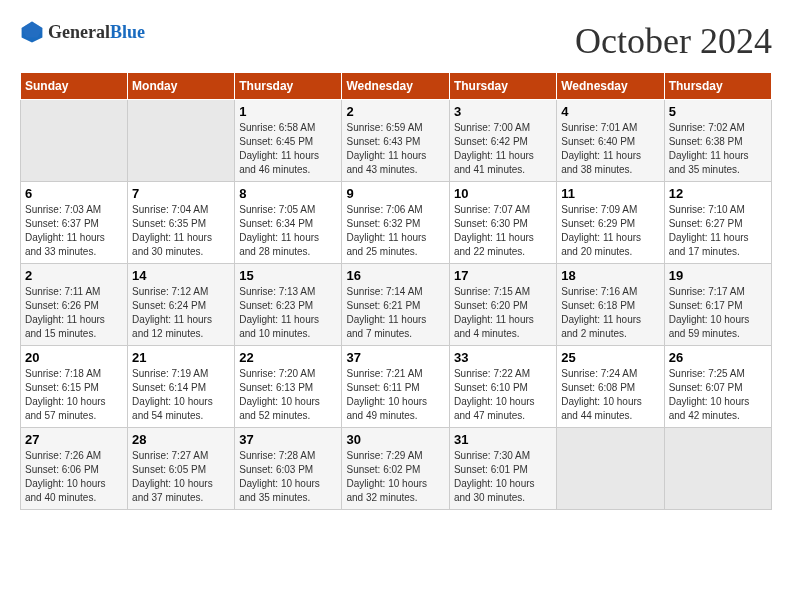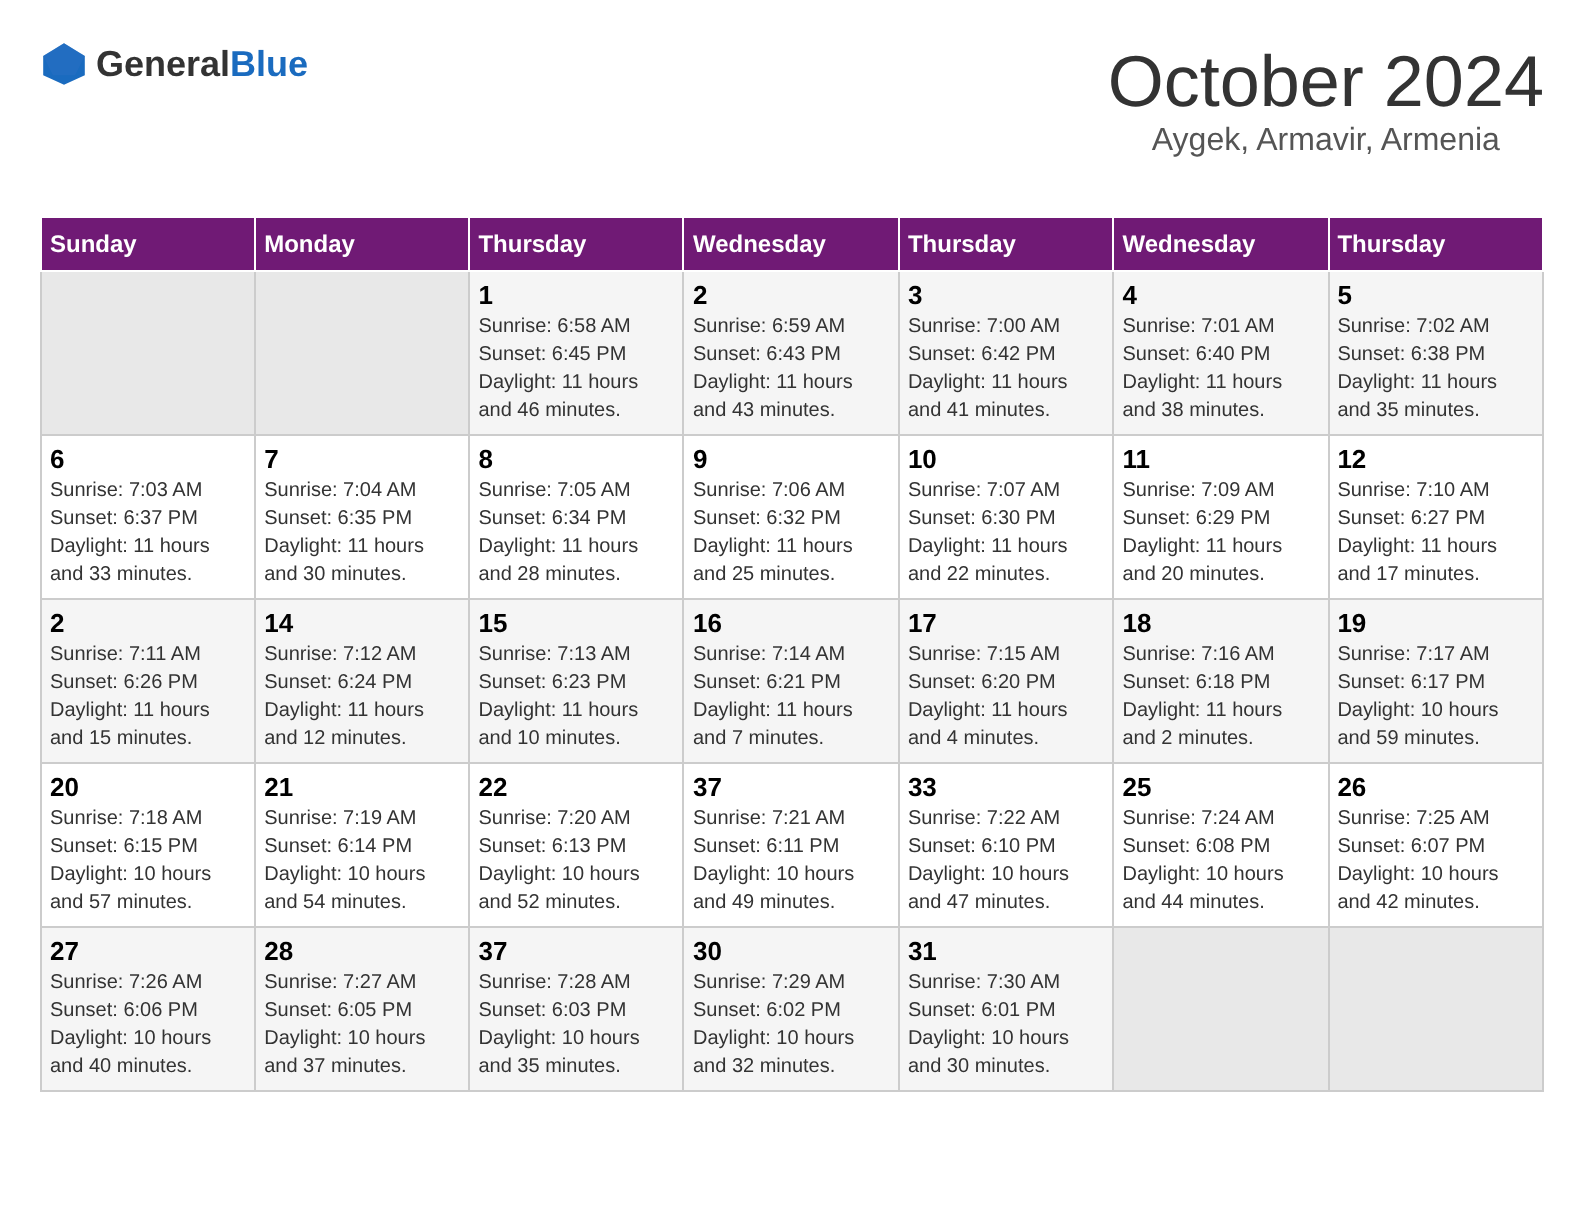--- a/index.html
+++ b/index.html
@@ -7,21 +7,22 @@
       font-family: Arial, sans-serif;
       background: #fff;
       width: 792px;
       min-height: 612px;
       padding: 20px;
     }
     .header {
       display: flex;
       justify-content: space-between;
       align-items: flex-start;
-      margin-bottom: 28px;
+      margin-bottom: 10px;
+      font-family: Liberation Serif, serif;
     }
     .logo {
       display: flex;
       align-items: center;
       gap: 4px;
     }
     .logo-text-general {
       font-size: 18px;
       font-weight: bold;
       color: #333;
@@ -29,38 +30,38 @@
     .logo-text-blue {
       font-size: 18px;
       font-weight: bold;
       color: #1a6bbf;
     }
     .logo-icon {
       width: 24px;
       height: 24px;
     }
     .title-area {
-      text-align: center;
+      text-align: right;
     }
     .month-title {
       font-size: 36px;
       color: #333;
       font-weight: normal;
     }
     .location {
       font-size: 16px;
       color: #555;
     }
     table {
       width: 100%;
       border-collapse: collapse;
       font-size: 11px;
     }
     thead tr th {
-      background-color: #701a75;
+      background-color: #c2410c;
       color: #fff;
       padding: 6px 4px;
       text-align: left;
       font-size: 12px;
       border: 1px solid #fff;
     }
     tbody tr td {
       border: 1px solid #ccc;
       vertical-align: top;
       padding: 4px;
@@ -95,21 +96,20 @@
     <svg class="logo-icon" viewBox="0 0 30 30" xmlns="http://www.w3.org/2000/svg">
       <polygon points="15,2 28,10 28,22 15,28 2,22 2,10" fill="#1a6bbf"></polygon>
       <polygon points="15,2 28,10 22,22 8,22 2,10" fill="#2970c4" opacity="0.5"></polygon>
     </svg>
     <div>
       <span class="logo-text-general">General</span><span class="logo-text-blue">Blue</span>
     </div>
   </div>
   <div class="title-area">
     <div class="month-title">October 2024</div>
-    <div class="location">Aygek, Armavir, Armenia</div>
   </div>
 </div>
 
 <table>
   <thead>
     <tr id="weekday-header">
         <th>Sunday</th>
         <th>Monday</th>
         <th>Thursday</th>
         <th>Wednesday</th>

